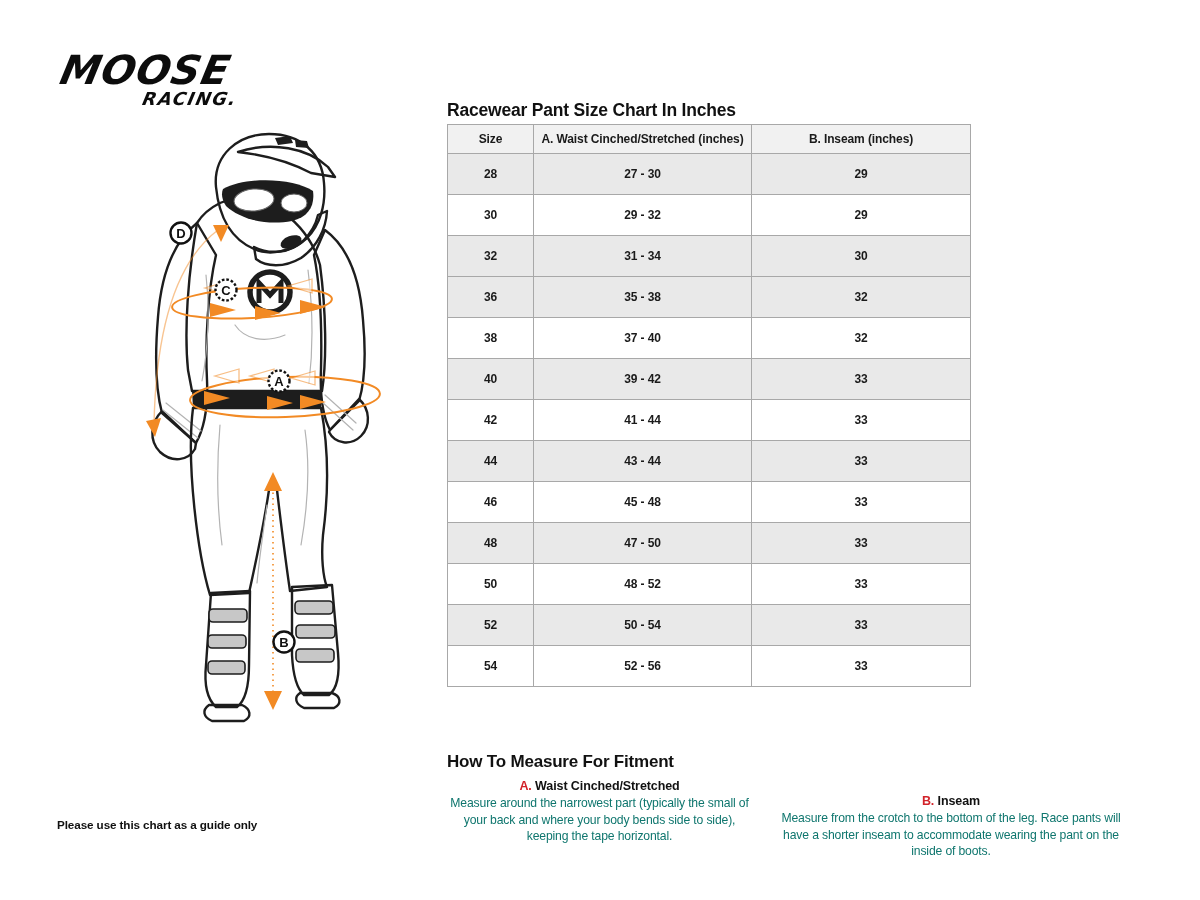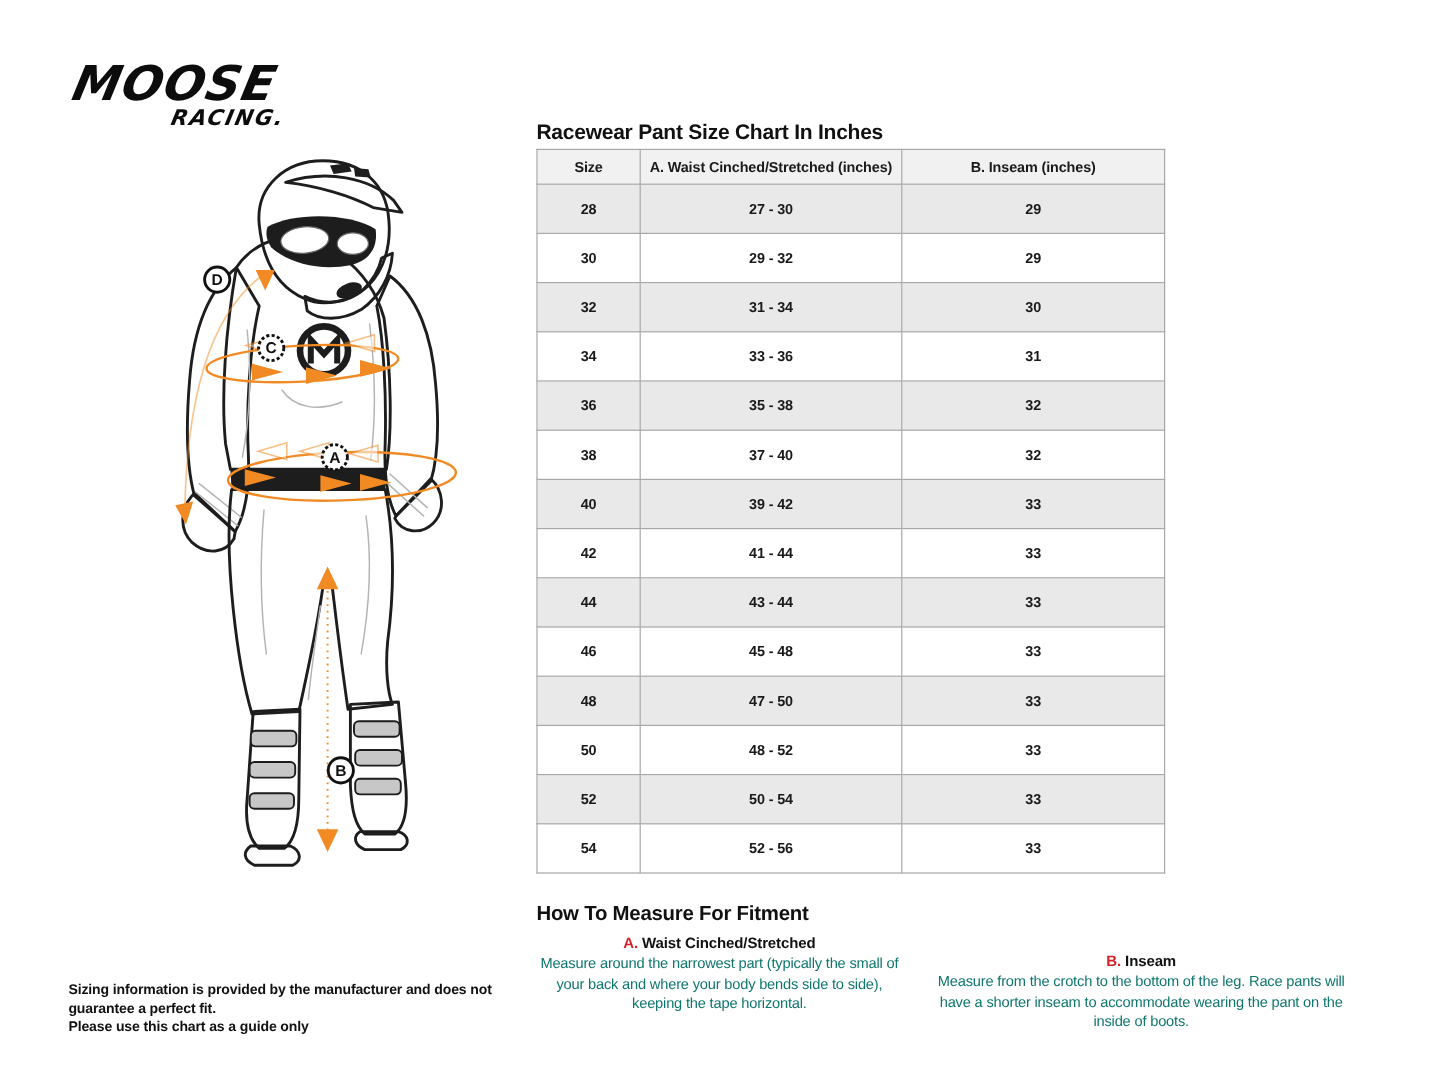--- a/index.html
+++ b/index.html
@@ -173,25 +173,20 @@
         <tr>
           <td>30</td>
           <td>29 - 32</td>
           <td>29</td>
         </tr>
         <tr class="shaded">
           <td>32</td>
           <td>31 - 34</td>
           <td>30</td>
         </tr>
-        <tr>
-          <td>34</td>
-          <td>33 - 36</td>
-          <td>31</td>
-        </tr>
         <tr class="shaded">
           <td>36</td>
           <td>35 - 38</td>
           <td>32</td>
         </tr>
         <tr>
           <td>38</td>
           <td>37 - 40</td>
           <td>32</td>
         </tr>
@@ -248,17 +243,16 @@
   </div>
   <div class="measure-col b">
     <div class="m-head">
       <span class="letter">B.</span>
       <span>Inseam</span>
     </div>
     <div class="m-body">Measure from the crotch to the bottom of the leg. Race pants will have a shorter inseam to accommodate wearing the pant on the inside of boots.</div>
   </div>
 
   <div class="disclaimer">
-    <div>Sizing information is provided by the manufacturer and does not guarantee a perfect fit.</div>
     <div>Please use this chart as a guide only</div>
   </div>
 
 </div>
 
 </body></html>

